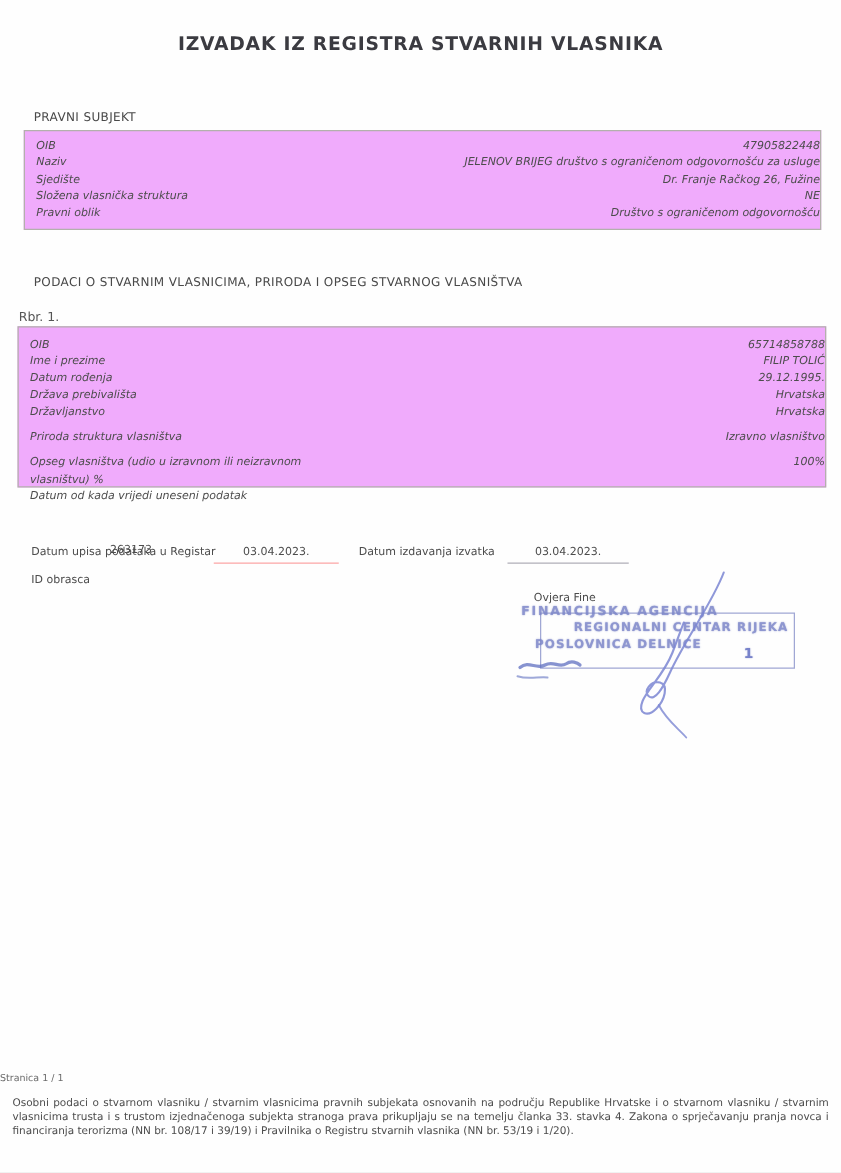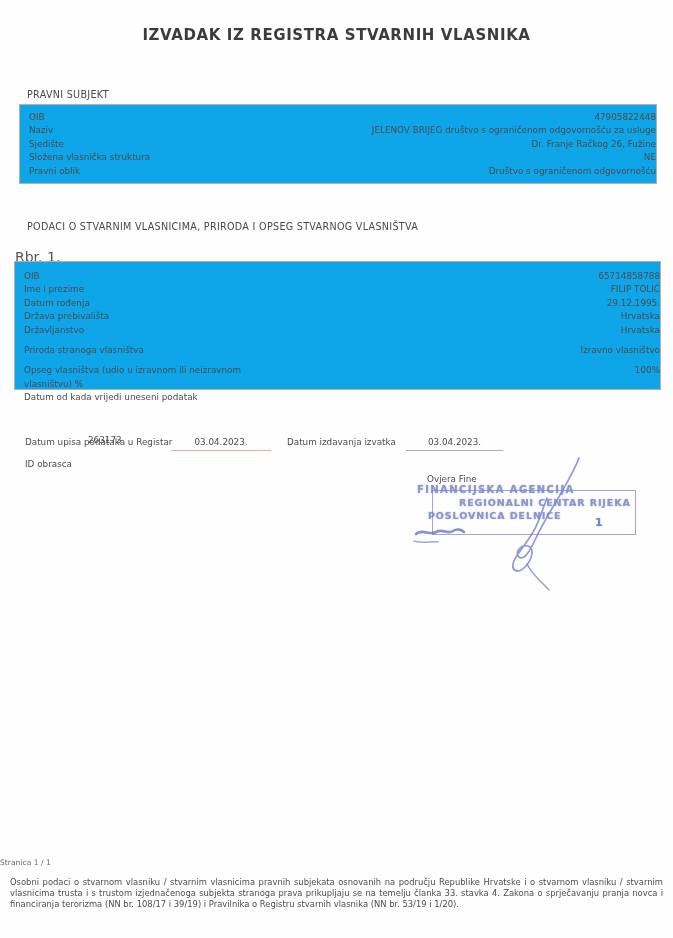--- a/index.html
+++ b/index.html
@@ -13,24 +13,24 @@
     position:absolute; top:26px; left:0; width:100%;
     text-align:center; font-size:15px; font-weight:bold;
     letter-spacing:0.6px; color:#3b3b41;
   }
   .sec-heading {
     position:absolute; font-size:9.6px; letter-spacing:0.3px; color:#494949;
     white-space:nowrap;
   }
   .heading-1 { top:89px; left:27px; }
   .heading-2 { top:221px; left:27px; }
-  .rbr { position:absolute; top:249px; left:15px; font-size:14px; color:#555; }
+  .rbr { position:absolute; top:249px; left:15px; font-size:10px; color:#555; }
   .box {
-    position:absolute; border:1px solid #b3b0ac; background:#0ea5e9;
-    font-size:8.8px; box-sizing:border-box;
+    position:absolute; border:1px solid #b3b0ac; background:#f0abfc;
+    font-size:8.8px; box-sizing:border-box;font-style:italic;
   }
   .box-1 { top:104px; left:19px; width:638px; height:80px; padding-top:6px; }
   .box-2 { top:261px; left:14px; width:647px; height:129px; padding-top:8px; }
   .trow { display:flex; line-height:13.4px; }
   .trow .lbl { flex:none; width:229px; padding-left:9px; }
   .trow .val { flex:1;text-align:right; }
   .tgap { height:7px; }
   .field-label { position:absolute; font-size:8.8px; white-space:nowrap; }
   .field-value { position:absolute; font-size:8.8px; white-space:nowrap; }
   .underlined { border-bottom:1px solid #fca5a5; padding-bottom:3px;text-align:center; }
@@ -116,21 +116,21 @@
     <div class="trow">
       <span class="lbl">Država prebivališta</span>
       <span class="val">Hrvatska</span>
     </div>
     <div class="trow">
       <span class="lbl">Državljanstvo</span>
       <span class="val">Hrvatska</span>
     </div>
     <div class="tgap"></div>
     <div class="trow">
-      <span class="lbl">Priroda stranoga vlasništva</span>
+      <span class="lbl">Priroda struktura vlasništva</span>
       <span class="val">Izravno vlasništvo</span>
     </div>
     <div class="tgap"></div>
     <div class="trow">
       <span class="lbl">Opseg vlasništva (udio u izravnom ili neizravnom vlasništvu) %</span>
       <span class="val">100%</span>
     </div>
     <div class="trow">
       <span class="lbl">Datum od kada vrijedi uneseni podatak</span>
     </div>

